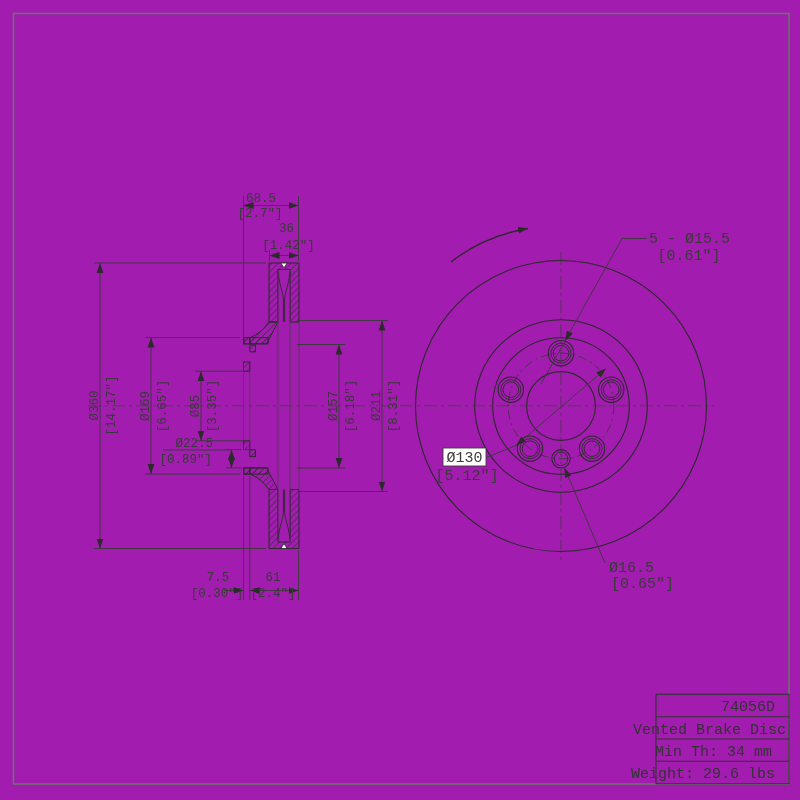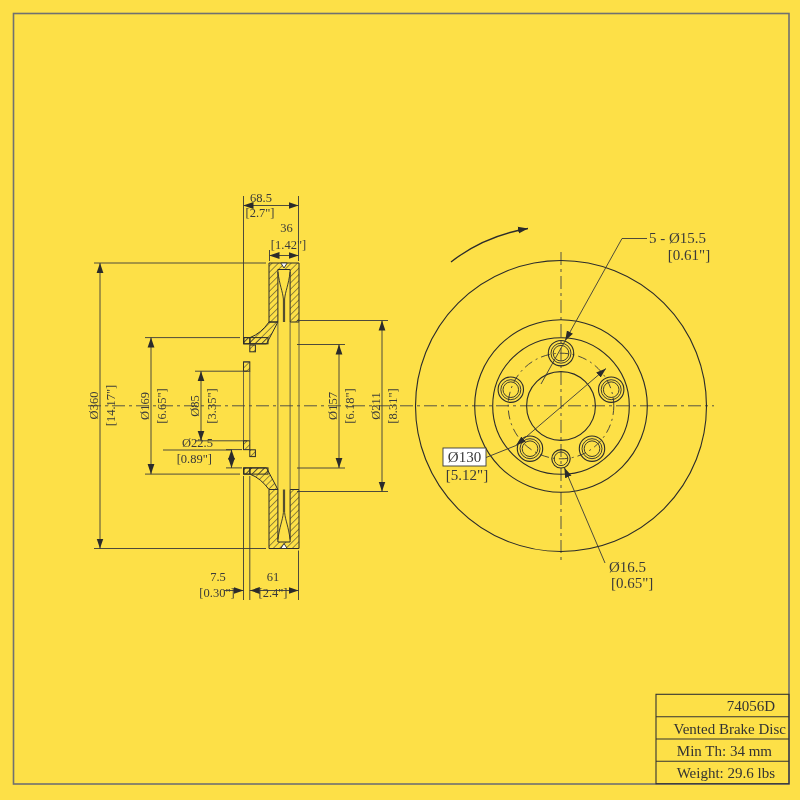--- a/index.html
+++ b/index.html
@@ -1,17 +1,17 @@
 <!DOCTYPE html>
 <html><head>
 <meta charset="utf-8">
 <style>
   html,body{margin:0;padding:0;background:#ffffff;}
-  .sheet{position:relative;width:800px;height:800px;background:#fde047;overflow:hidden;
-         font-family:Liberation Serif, serif;}
+  .sheet{position:relative;width:800px;height:800px;background:#a21caf;overflow:hidden;
+         font-family:Liberation Mono, monospace;}
   svg{position:absolute;left:0;top:0;}
   text{fill:#3a3a3a;}
   .dim{font-size:12.5px;}
   .lead{font-size:15px;}
   .tbl{font-size:15px;fill:#333;}
   .mid{text-anchor:middle;}
   .end{text-anchor:end;}
 </style>
 </head>
 <body>

